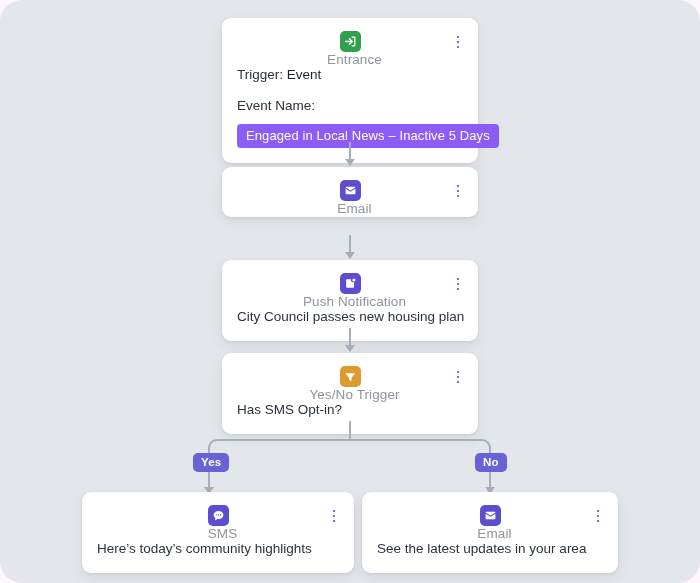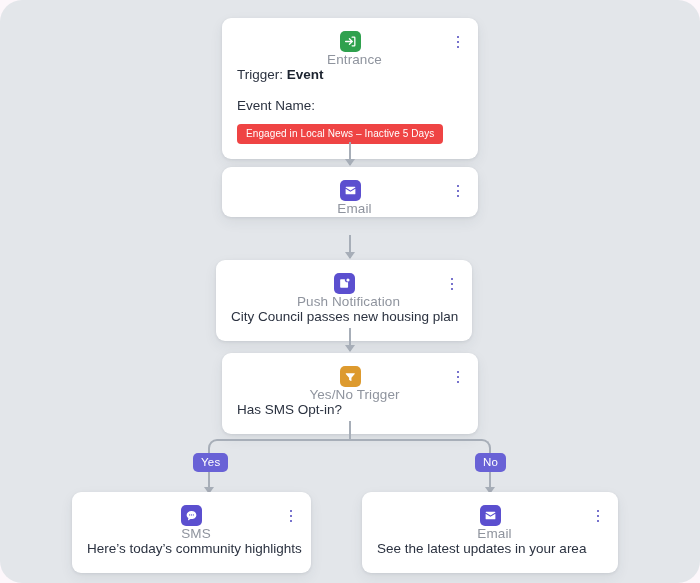--- a/index.html
+++ b/index.html
@@ -83,28 +83,28 @@
   }
 
   .card-body {
     font-size: 13.5px;
     color: #2b3240;
     line-height: 1.35;
     margin-top: 13px;
     white-space: nowrap;
   }
   .card-body.row2 { }
-  .card-body b { font-weight: bold; color: #1d2430; }
+  .card-body b { font-weight: normal; color: #1d2430; }
 
   .pill {
     display: inline-block;
     margin-top: 9px;
-    background: #ef4444;
+    background: #8b5cf6;
     color: #ffffff;
-    font-size: 10px;
+    font-size: 13px;
     padding: 4px 9px 5px 9px;
     border-radius: 4px;
     white-space: nowrap;
     letter-spacing: .1px;
   }
   .vline {
     position: absolute;
     width: 2px;
     background: #a7aeb8;
   }
@@ -125,20 +125,21 @@
   }
 
   .branch-label {
     position: absolute;
     background: #6962d6;
     color: #fff;
     font-size: 11.5px;
     padding: 3px 8px 4px 8px;
     border-radius: 5px;
     letter-spacing: .2px;
+    font-weight: bold;
   }
 </style>
 </head>
 <body>
 
 <div id="canvas">
 
   <div class="card" style="left:222px; top:18px; width:256px;">
     <div class="card-head">
       <span class="node-icon ic-green">
@@ -179,21 +180,21 @@
         <i></i>
           <i></i>
           <i></i>
       </span>
     </div>
   </div>
 
   <div class="vline" style="left:349px; top:235px; height:23px;"></div>
   <div class="arrowhead" style="left:344.5px; top:252px;"></div>
 
-  <div class="card" style="left:216px; top:260px; width:256px;">
+  <div class="card" style="left:222px; top:260px; width:256px;">
     <div class="card-head">
       <span class="node-icon ic-purple">
         <svg width="13" height="13" viewBox="0 0 24 24" fill="#ffffff">
           <path d="M4 5.4A1.4 1.4 0 0 1 5.4 4h7.3a4.6 4.6 0 0 0 5.9 5.6v9A1.4 1.4 0 0 1 17.2 20H5.4A1.4 1.4 0 0 1 4 18.6z"></path>
           <circle cx="18.4" cy="5.6" r="2.9"></circle>
         </svg>
       </span>
       <span class="node-title">Push Notification</span>
       <span class="kebab">
         <i></i>
@@ -230,21 +231,21 @@
 
   <div class="vline" style="left:208px; top:460px; height:30px;"></div>
   <div class="arrowhead" style="left:203.5px; top:487px;"></div>
 
   <div class="vline" style="left:489px; top:460px; height:30px;"></div>
   <div class="arrowhead" style="left:484.5px; top:487px;"></div>
 
   <div class="branch-label" style="left:193px; top:453px;">Yes</div>
   <div class="branch-label" style="left:475px; top:453px;">No</div>
 
-  <div class="card" style="left:72px; top:492px; width:239px;">
+  <div class="card" style="left:82px; top:492px; width:272px;">
     <div class="card-head">
       <span class="node-icon ic-purple">
         <svg width="13" height="13" viewBox="0 0 24 24" fill="#ffffff">
           <path d="M12 3.6c-5 0-9 3.3-9 7.4 0 2.3 1.3 4.4 3.3 5.7l-.8 3.5a.55.55 0 0 0 .83.58l3.9-2.3c.57.1 1.16.15 1.77.15 5 0 9-3.3 9-7.63S17 3.6 12 3.6z"></path>
           <circle cx="8.6" cy="11" r="1.15" fill="#5b4fcf"></circle>
           <circle cx="12" cy="11" r="1.15" fill="#5b4fcf"></circle>
           <circle cx="15.4" cy="11" r="1.15" fill="#5b4fcf"></circle>
         </svg>
       </span>
       <span class="node-title">SMS</span>

